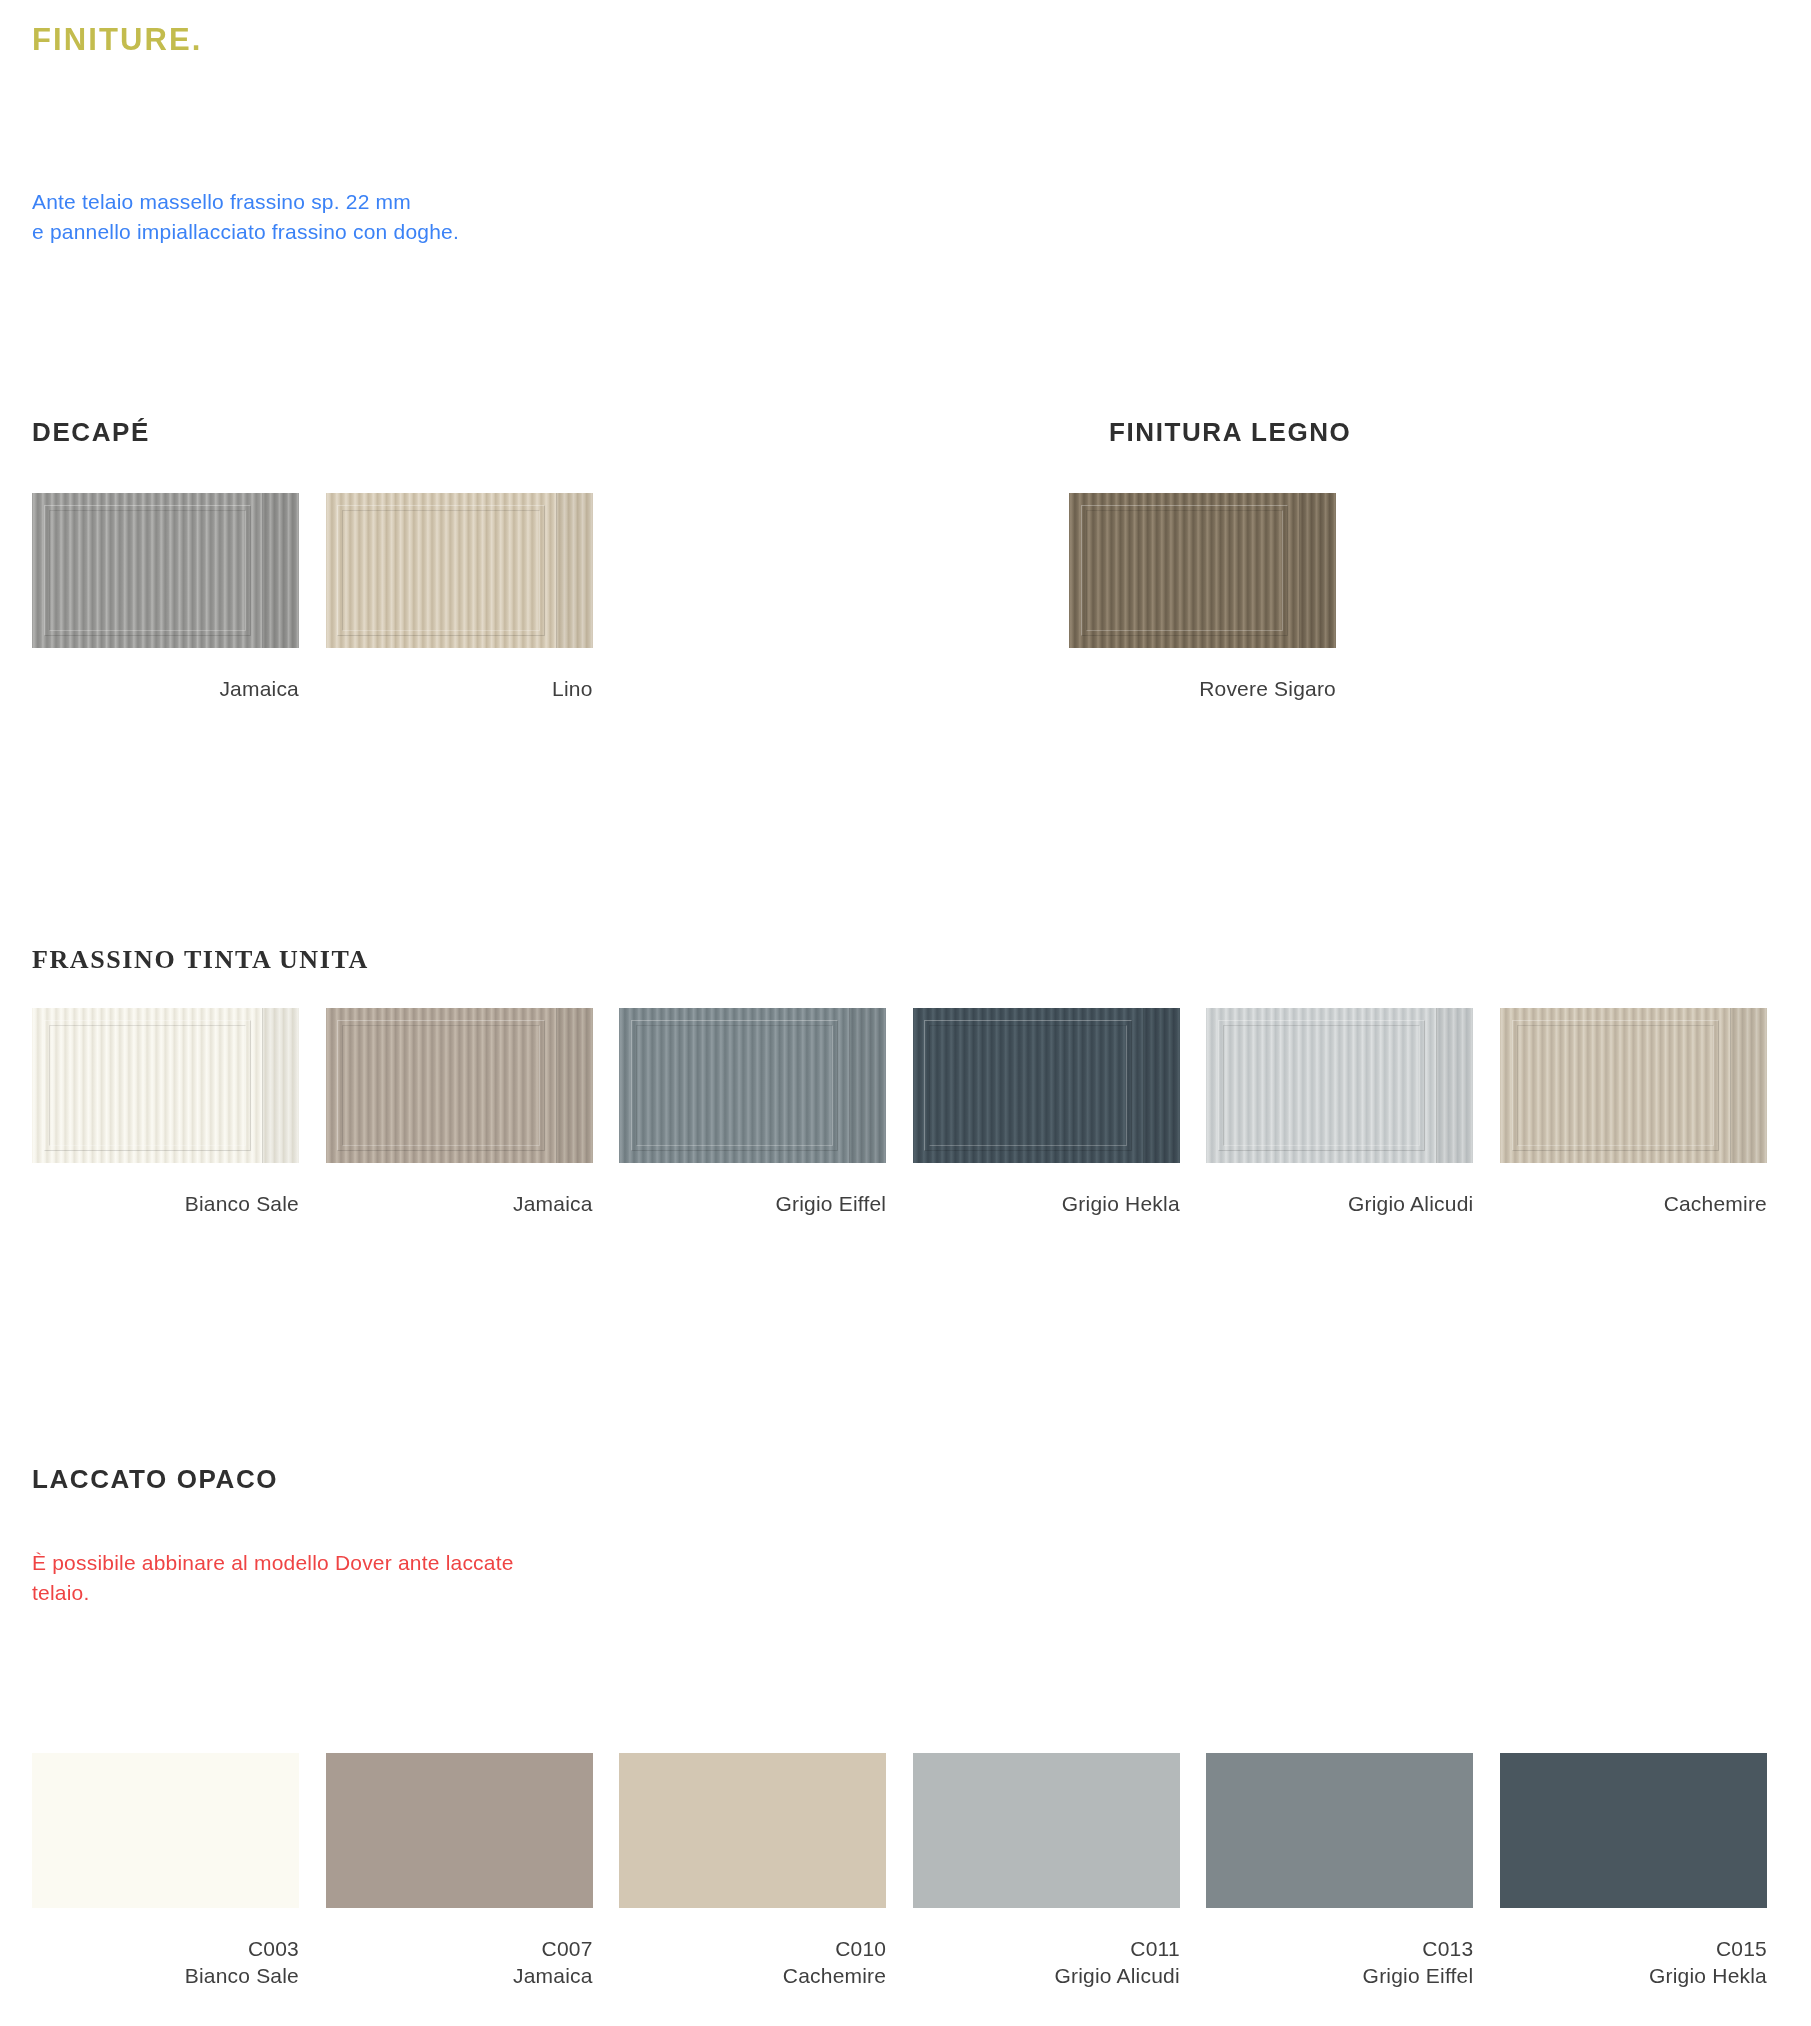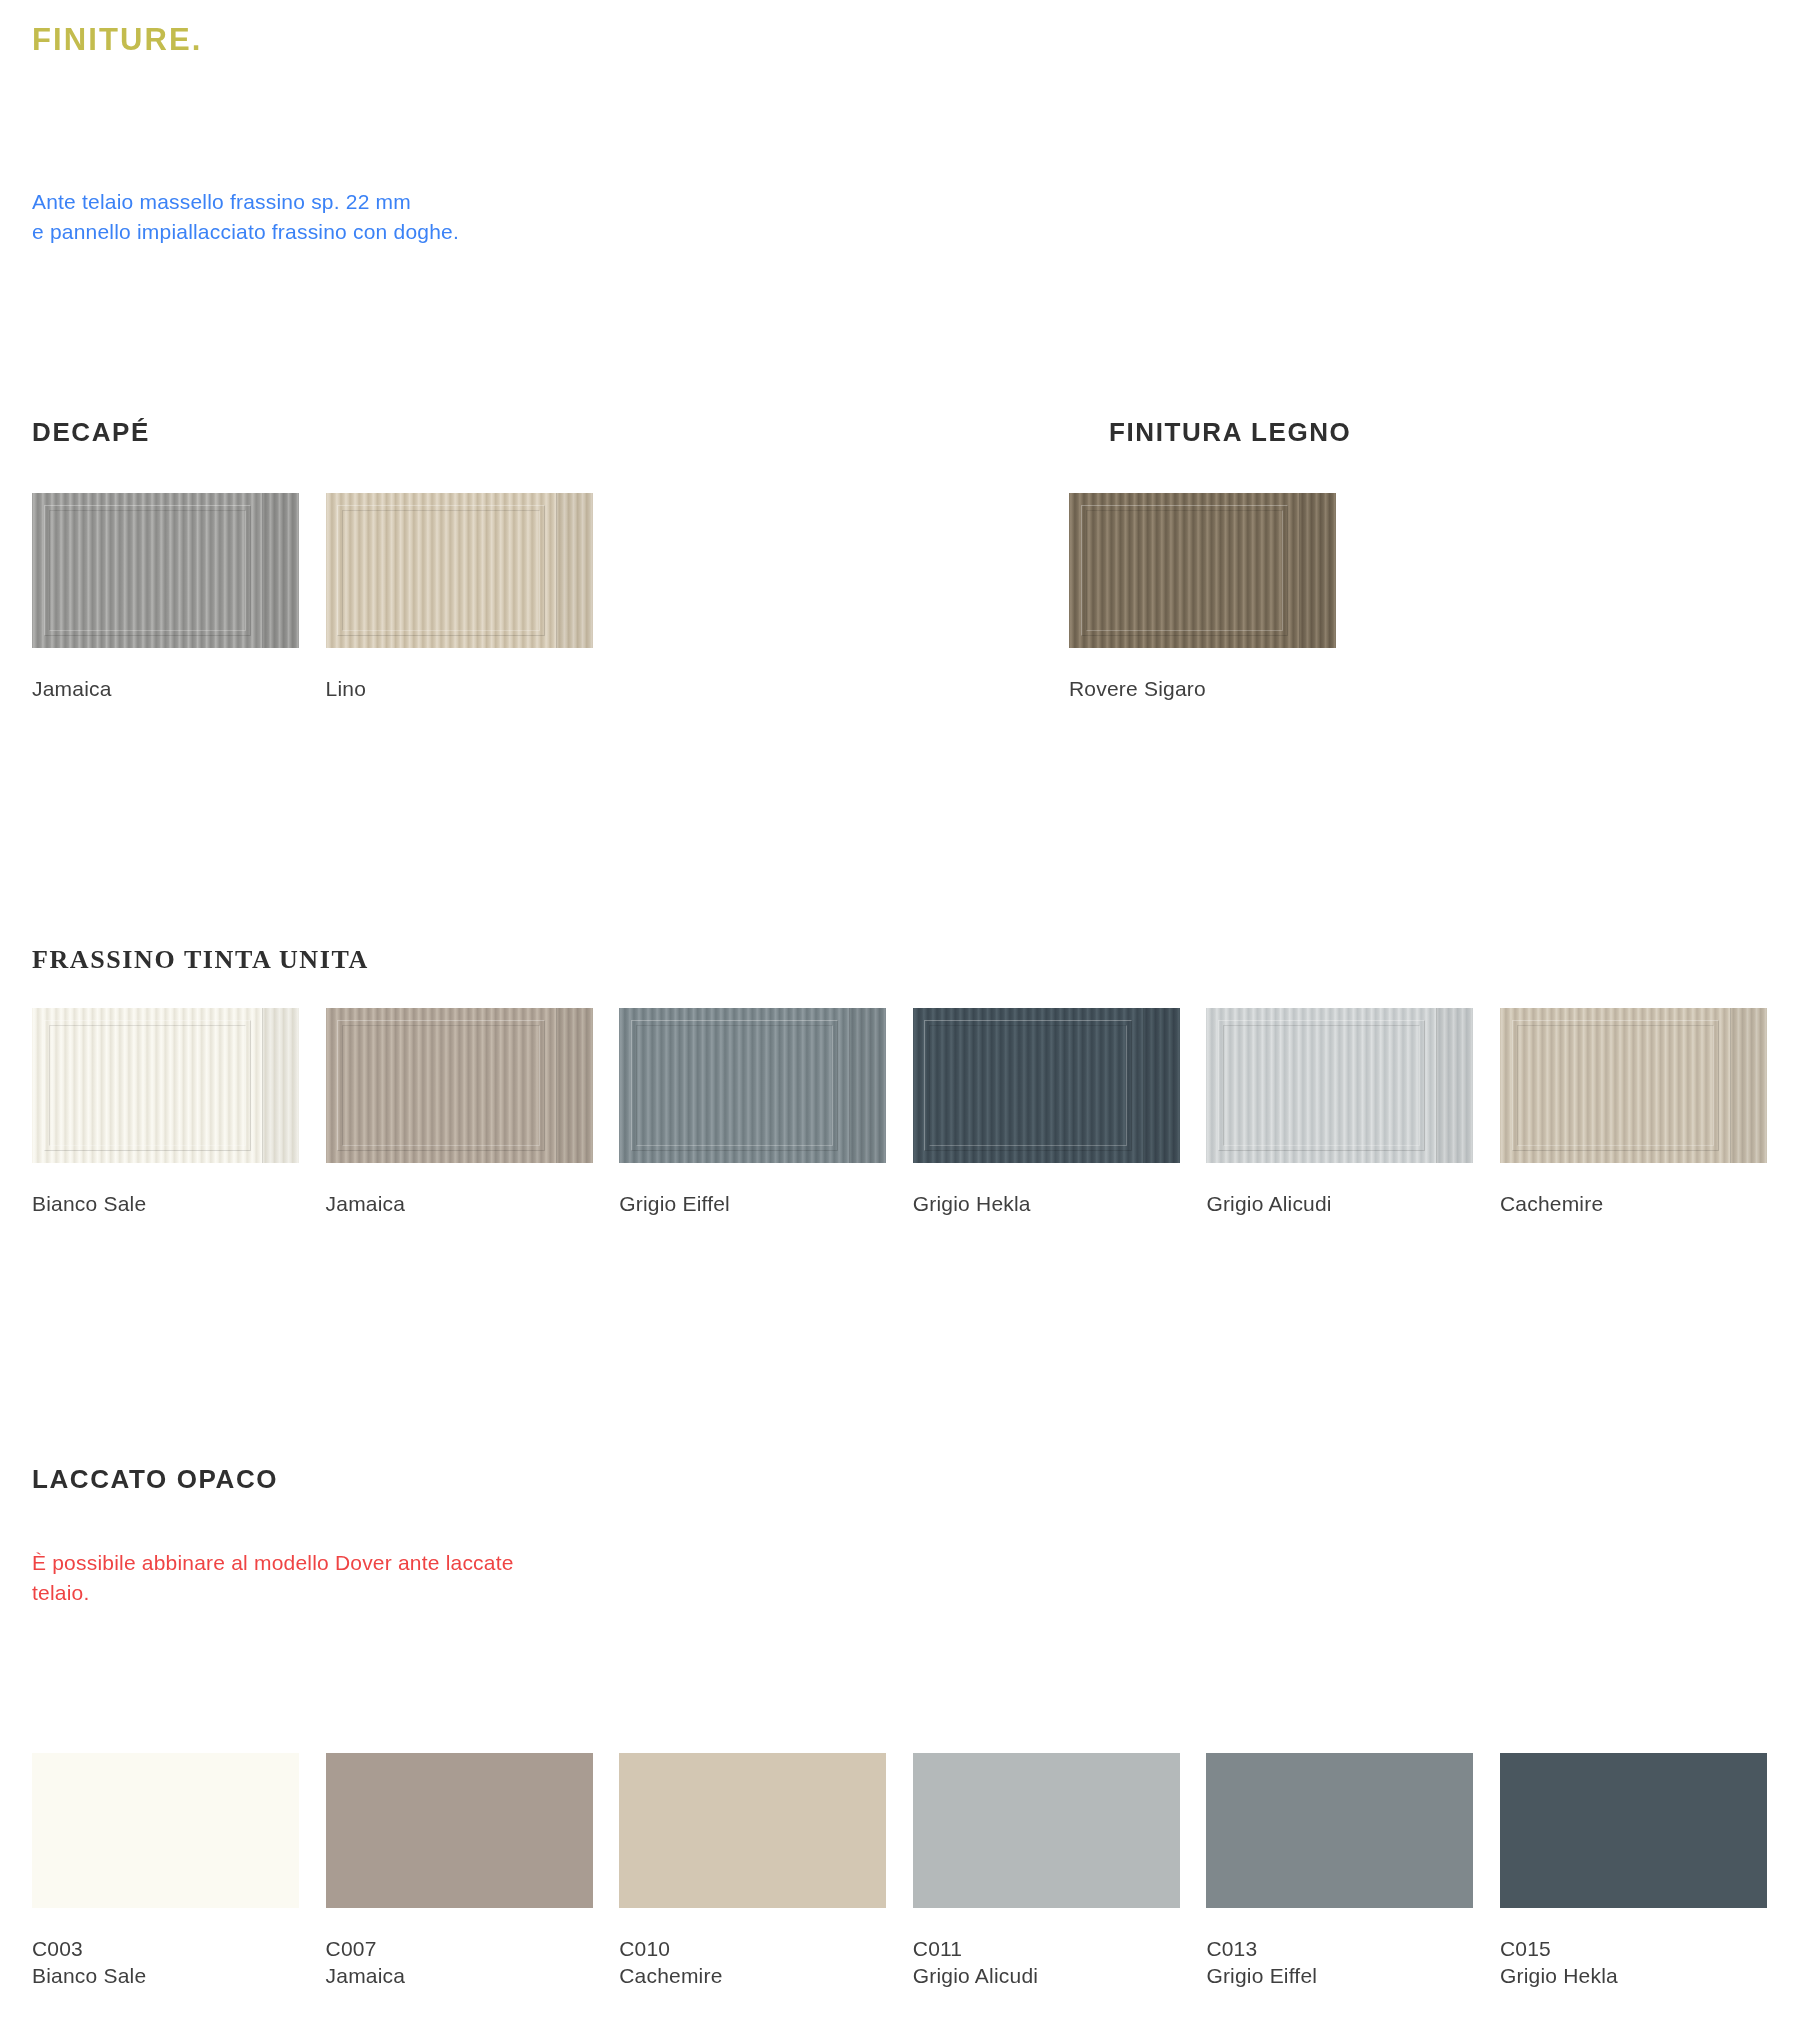--- a/index.html
+++ b/index.html
@@ -76,20 +76,21 @@
     display: flex;
   }
   #row-decape   { left: 32px;  top: 493px; }
   #row-legno    { left: 1069px; top: 493px; }
   #row-frassino { left: 32px;  top: 1008px; }
   #row-laccato  { left: 32px;  top: 1753px; }
 
   .swatch {
     width: 267px;
     margin-right: 26.6px;
+    text-align: right;
   }
   .swatch:last-child { margin-right: 0; }
 
   .chip {
     width: 267px;
     height: 155px;
     position: relative;
     overflow: hidden;
   }
   .chip.bordered { box-shadow: inset 0 0 0 0.8px #e2e2e0; }

